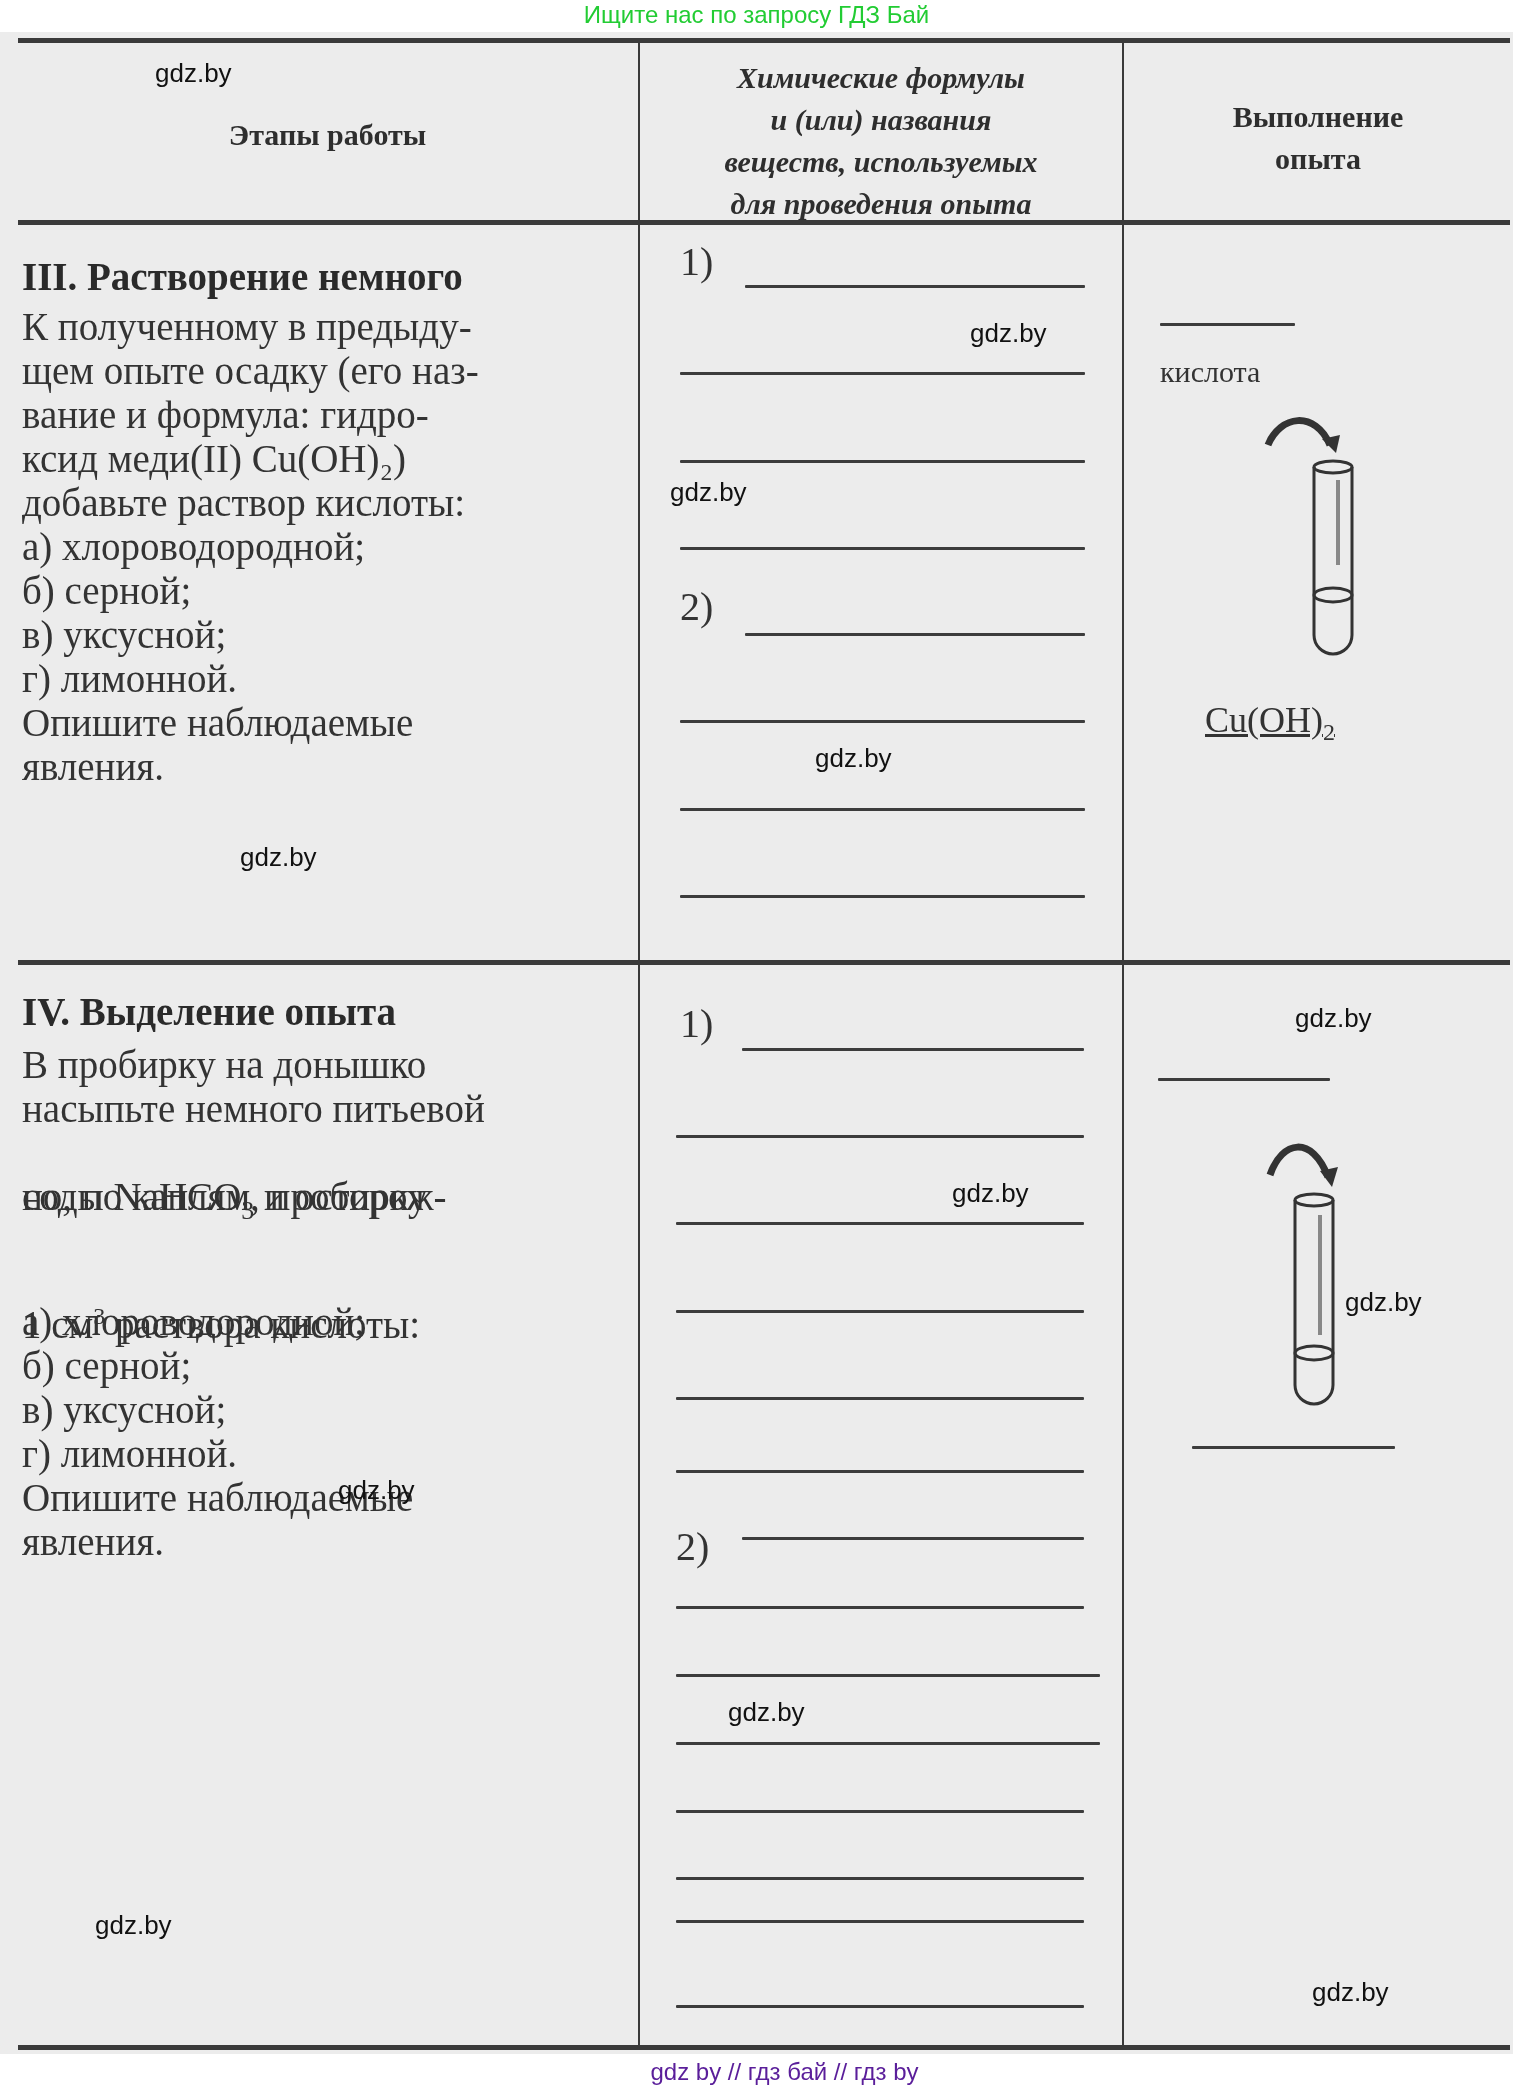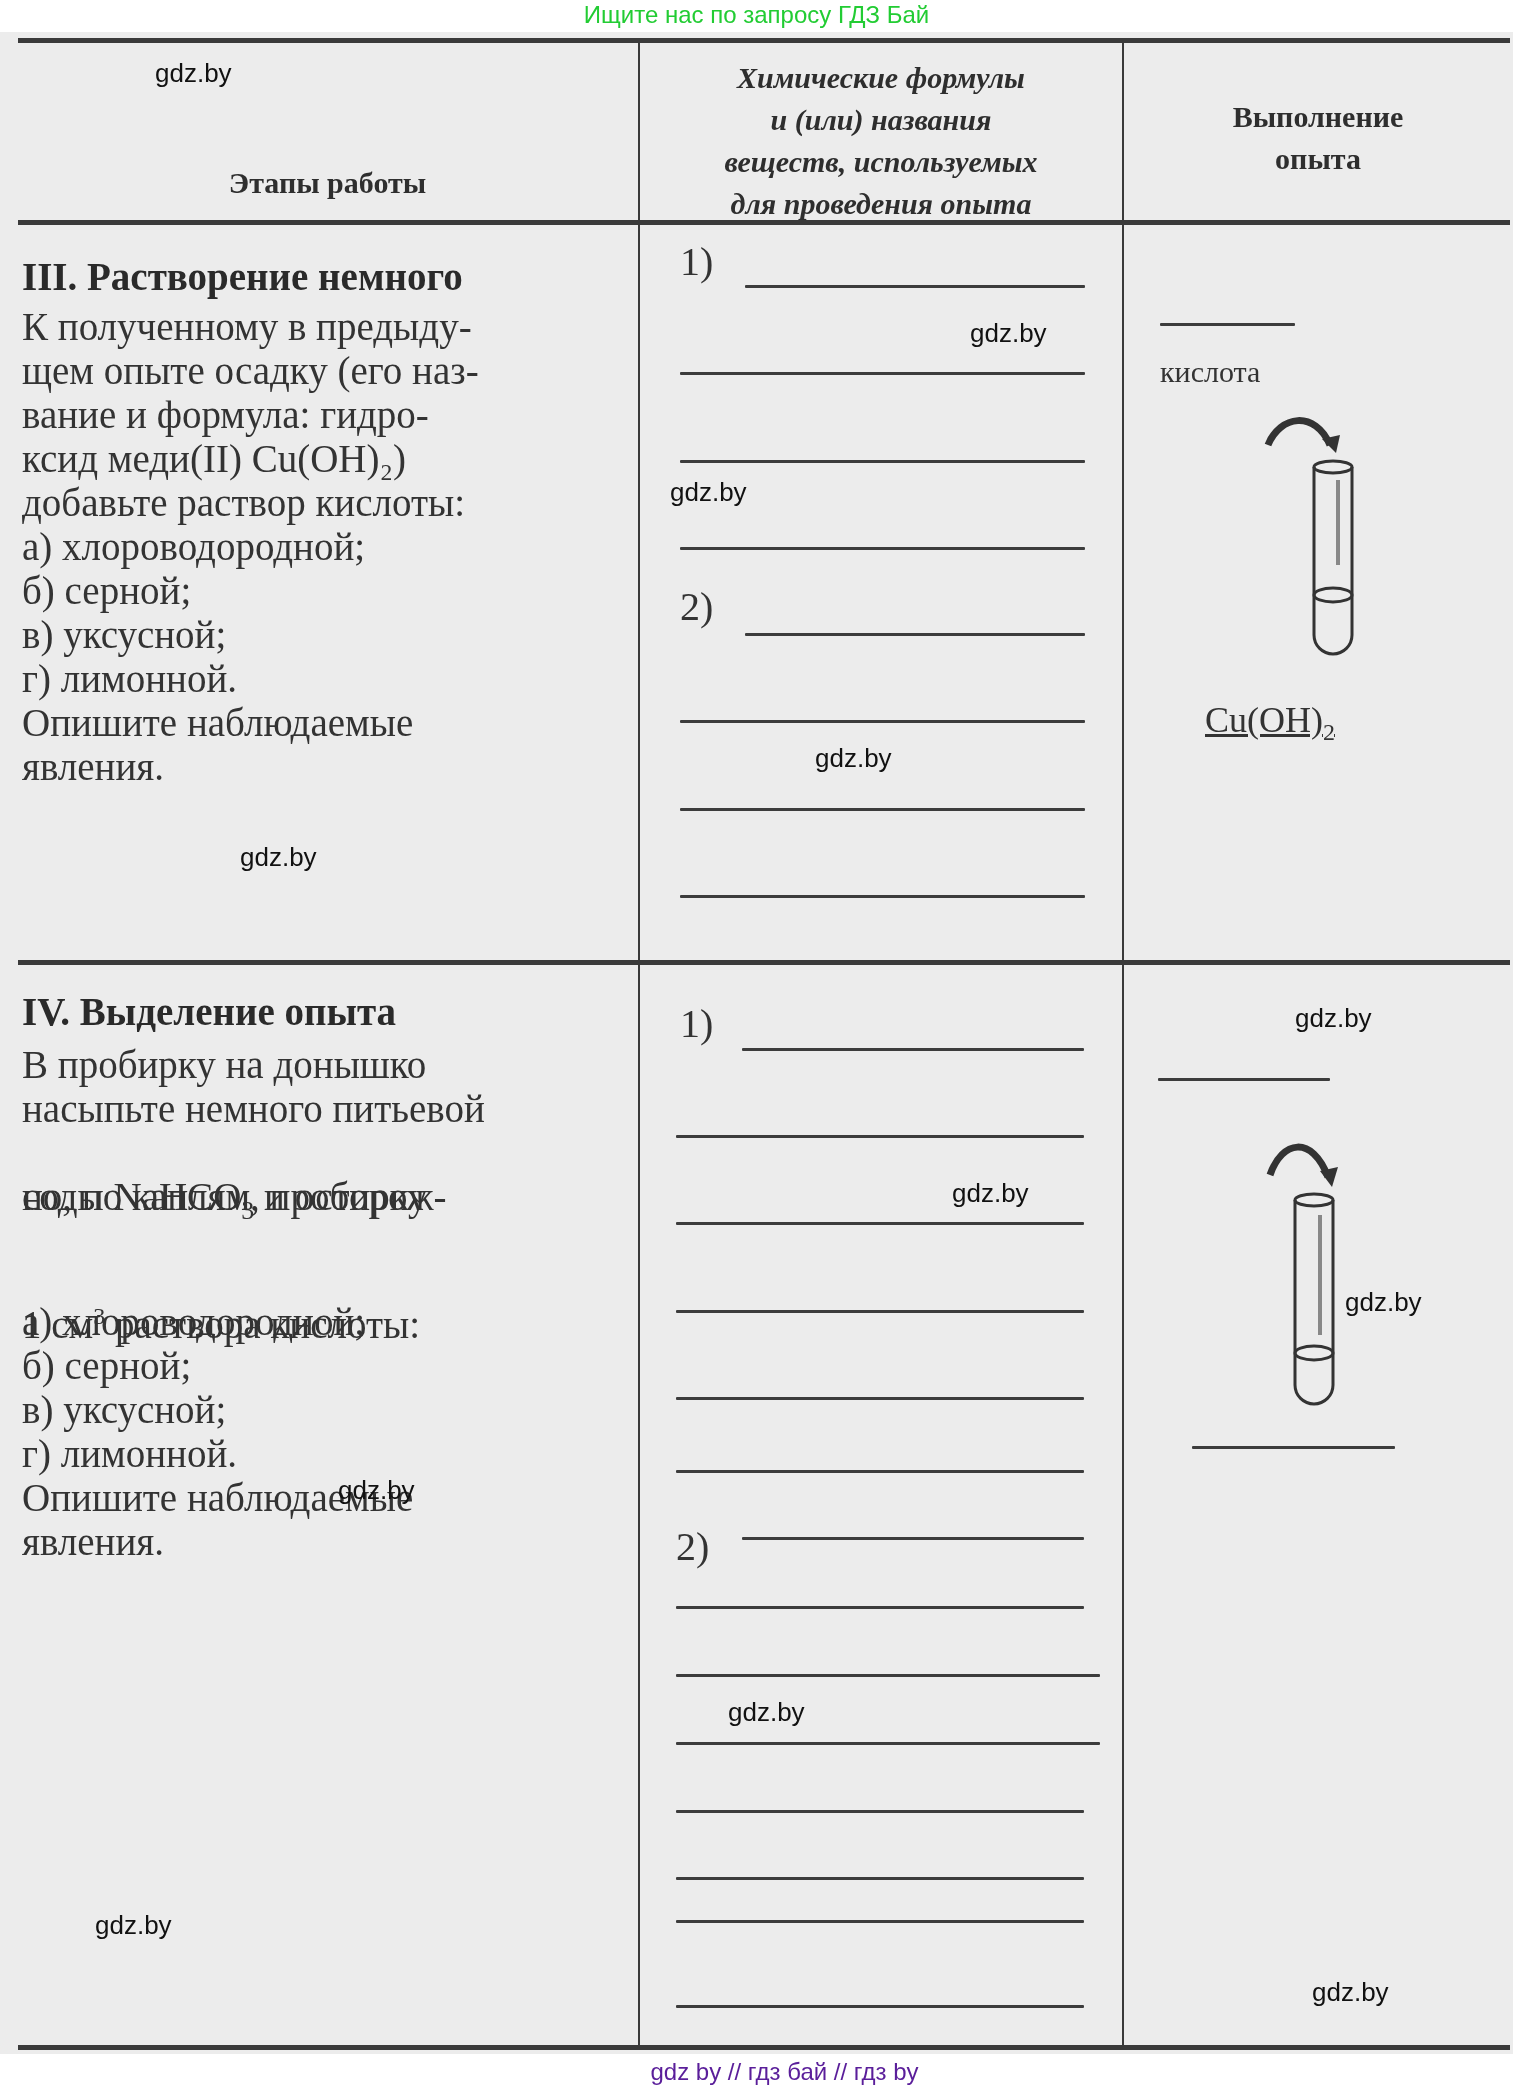--- a/index.html
+++ b/index.html
@@ -60,21 +60,21 @@
 
 <div class="page"></div>
 
 <div class="hline" style="left:18px;top:38px;width:1492px;height:5px;"></div>
 <div class="hline" style="left:18px;top:220px;width:1492px;height:5px;"></div>
 <div class="hline" style="left:18px;top:960px;width:1492px;height:5px;"></div>
 <div class="hline" style="left:18px;top:2045px;width:1492px;height:5px;"></div>
 <div class="vline" style="left:638px;top:40px;height:2008px;"></div>
 <div class="vline" style="left:1122px;top:40px;height:2008px;"></div>
 
-<div class="hdr" style="left:20px;top:115px;width:615px;margin-top:48px;">Этапы работы</div>
+<div class="hdr" style="left:20px;top:115px;width:615px;">Этапы работы</div>
 <div class="hdr" style="left:642px;top:57px;width:478px;white-space:pre-line;line-height:42px;font-style:italic;">Химические формулы
 и (или) названия
 веществ, используемых
 для проведения опыта</div>
 <div class="hdr" style="left:1126px;top:96px;width:384px;white-space:pre-line;line-height:42px;">Выполнение
 опыта</div>
 
 <div class="stage-title" style="top:255px;">III. Растворение немного</div>
 <div class="stage-text" style="top:305px;">К полученному в предыду-
 щем опыте осадку (его наз-

